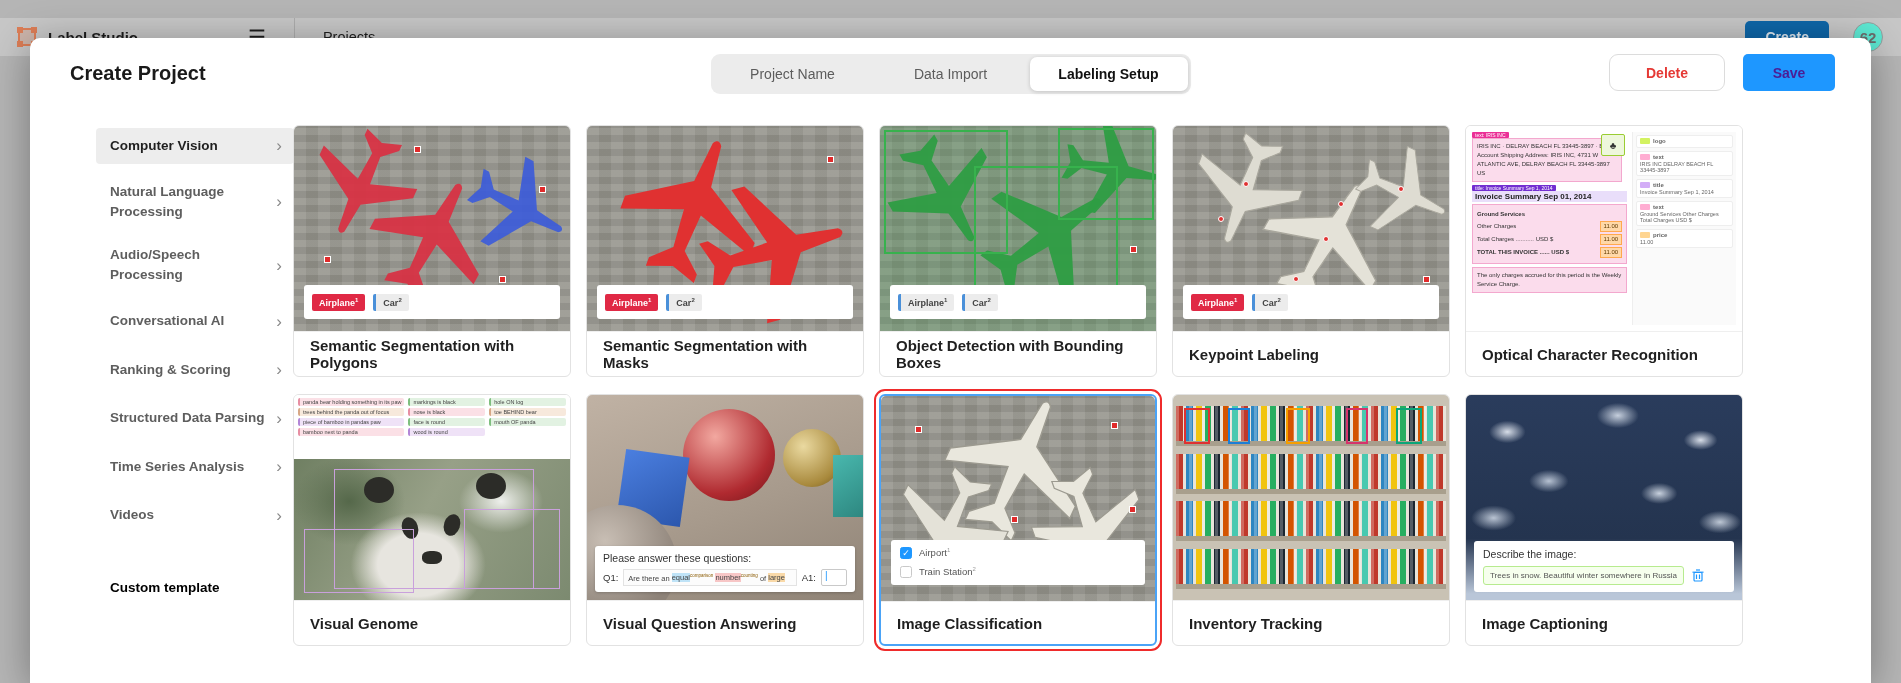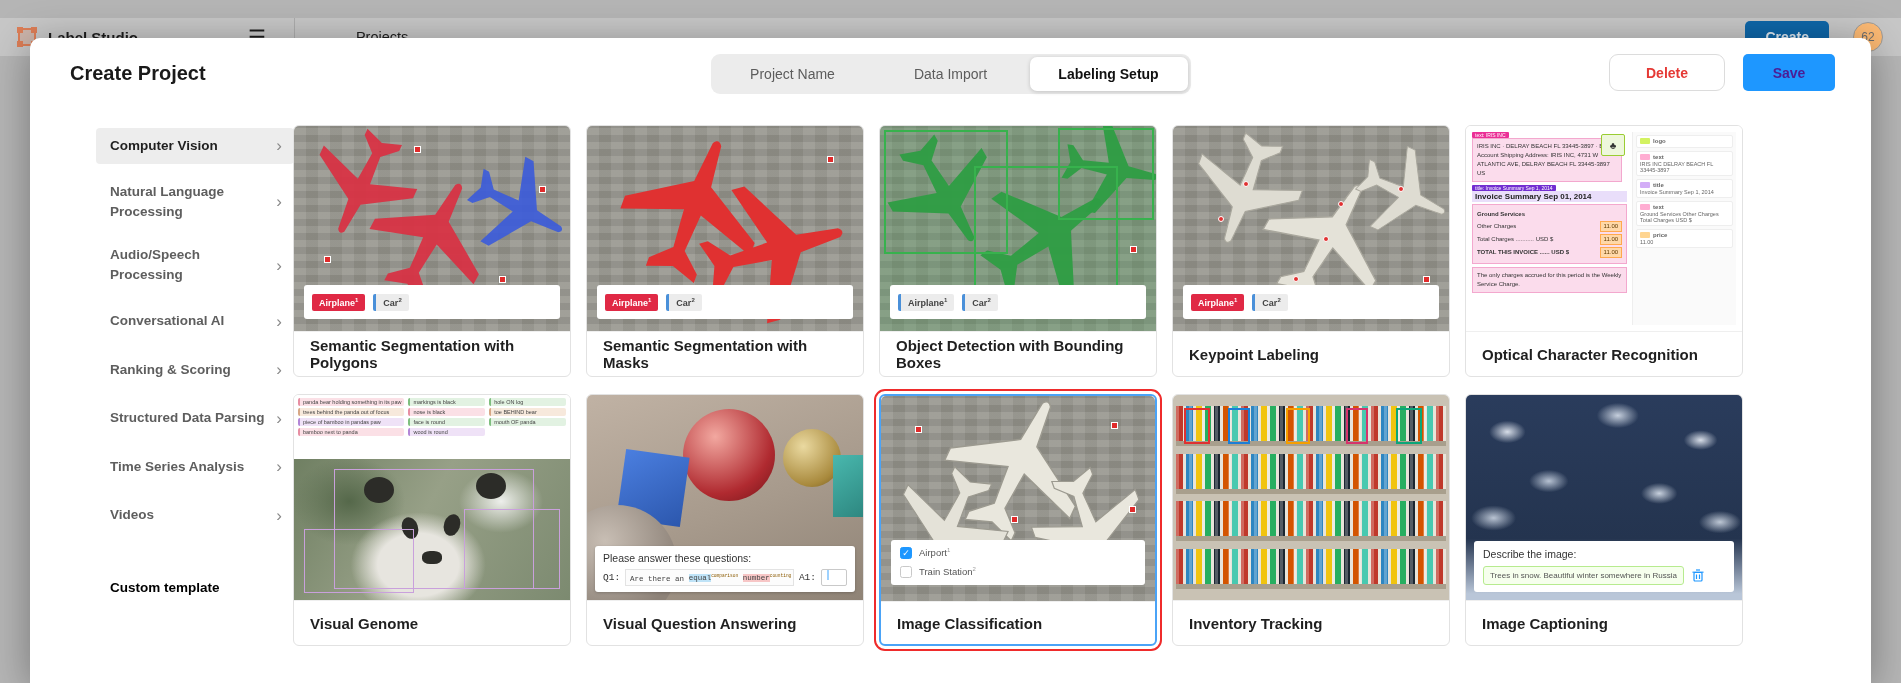--- a/index.html
+++ b/index.html
@@ -9,26 +9,26 @@
   
   .topbar { position:absolute; left:0; top:18px; width:1901px; height:38px; background:#c7c7c7;
             display:flex; align-items:center; padding:0 18px; }
   .logo { width:18px; height:18px; border:2.5px solid #dd7e57; border-radius:3px; position:relative; margin-right:12px; background:rgba(221,126,87,.25); }
   .logo i { position:absolute; width:6px; height:6px; background:#dd7e57; }
   .logo i:nth-child(1){ left:-3px; top:-3px; } .logo i:nth-child(2){ right:-3px; top:-3px; }
   .logo i:nth-child(3){ left:-3px; bottom:-3px; } .logo i:nth-child(4){ right:-3px; bottom:-3px; }
   .appname { font-size:15px; font-weight:bold; color:#1d1d1d; margin-right:110px; }
   .hamburger { font-size:20px; color:#1d1d1d; cursor:pointer; margin-right:28px; }
   .topdivider { width:1px; height:38px; background:#adadad; margin-right:28px; }
-  .topnav { font-size:14.5px; color:#202020;margin-left:33px; }
+  .topnav { font-size:14.5px; color:#202020; }
   .topspacer { flex:1; }
   .create-btn { background:#0e66a8; color:#dfe9f2; font-size:14px; font-weight:bold;
                 border:none; border-radius:5px; padding:8px 20px; margin-right:24px; cursor:pointer; }
   .avatar { width:30px; height:30px; border-radius:50%; border:1px solid #9c9c9c; color:#6d6d6d;
-            font-size:12px; display:flex; align-items:center; justify-content:center; background:#fdba74; }
+            font-size:15px; display:flex; align-items:center; justify-content:center; background:#5eead4;font-weight:bold; }
 
   
   .modal { position:absolute; left:30px; top:38px; width:1841px; height:645px; background:#fff;
            border-radius:10px 10px 0 0; box-shadow:0 6px 40px rgba(0,0,0,.35); }
   .modal-header { position:relative; height:72px; }
   .modal-title { position:absolute; left:40px; top:24px; font-size:20px; font-weight:bold; color:#1a1a1a; }
   .tabs { position:absolute; left:50%; top:16px; transform:translateX(-50%); background:#ececec;
           border-radius:9px; padding:3px; display:flex; }
   .tab { min-width:158px; text-align:center; padding:9px 14px; font-size:14px; color:#5c5c5c;
          border-radius:7px; cursor:pointer; }
@@ -107,21 +107,21 @@
   .panda-eye { position:absolute; width:16px; height:22px; background:#2c2c28; border-radius:50%; }
   .vg-box { position:absolute; border:1.5px solid #c9a0dc; }
 
   
   .vqa-thumb { background:linear-gradient(160deg,#c0b2a4,#a79a8c 55%,#8f8376); }
   .ball { position:absolute; border-radius:50%; }
   .cube { position:absolute; }
   .vqa-box { position:absolute; left:8px; right:8px; bottom:8px; background:#fff; border-radius:3px;
              padding:6px 8px; z-index:5; box-shadow:0 1px 3px rgba(0,0,0,.2); }
   .vqa-prompt { font-size:10.5px; color:#333; margin-bottom:5px; }
-  .vqa-row { display:flex; align-items:center; gap:5px; font-size:9.5px; color:#333;font-family:Liberation Mono, monospace; }
+  .vqa-row { display:flex; align-items:center; gap:5px; font-size:9.5px; color:#333; }
   .vqa-q { flex:1; border:1px solid #e3e3e3; background:#fcfcfc; padding:3px 4px; font-size:7.5px; color:#444; white-space:nowrap; overflow:hidden; }
   .hl-blue { background:#bfe3f7; } .hl-pink { background:#f7c6c6; } .hl-orange { background:#f9d9a8; }
   .vqa-q sup { font-size:4.5px; color:#8a5a00; }
   .vqa-a { width:26px; height:17px; border:1px solid #c9c9c9; border-radius:2px; font-size:10px; color:#1e97ff; text-align:left; padding-left:3px; }
 
   
   .cls-box { position:absolute; left:10px; right:10px; bottom:16px; background:#fff; border-radius:3px;
              padding:7px 9px; display:flex; flex-direction:column; gap:7px; z-index:5; }
   .cls-row { display:flex; align-items:center; gap:7px; font-size:9.5px; color:#555; }
   .cbx { width:12px; height:12px; border-radius:2.5px; border:1px solid #c9c9c9; background:#fff; flex:none;

